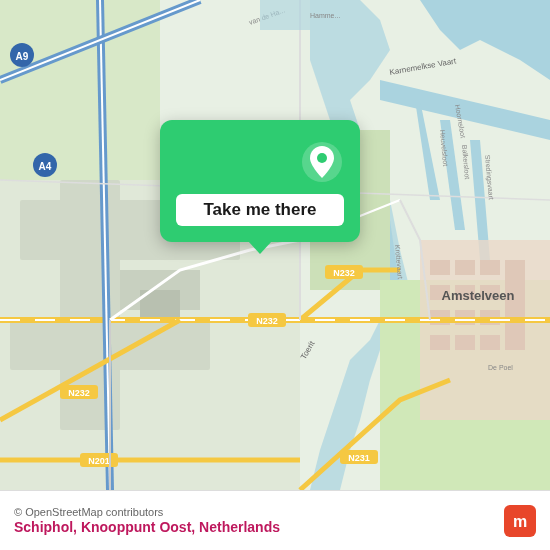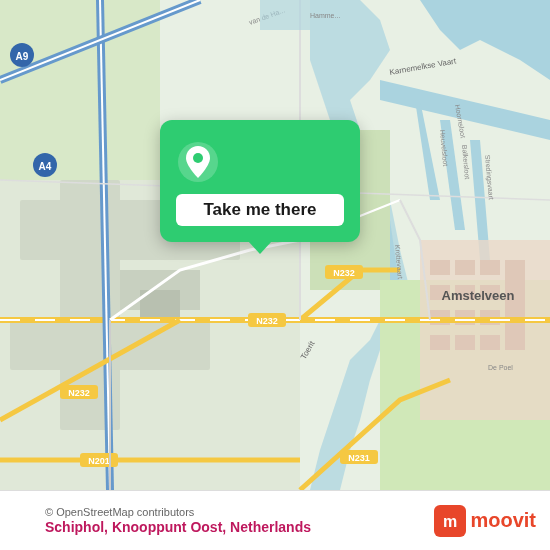--- a/index.html
+++ b/index.html
@@ -30,21 +30,21 @@
     #tooltip-card {
       position: absolute;
       top: 120px;
       left: 160px;
       width: 200px;
       background: #2ecc71;
       border-radius: 12px;
       padding: 20px 16px 16px 16px;
       display: flex;
       flex-direction: column;
-      align-items: flex-start;
+      align-items: flex-end;
       box-shadow: 0 4px 16px rgba(0,0,0,0.25);
       cursor: pointer;
       z-index: 10;
     }
 
     #tooltip-card::after {
       content: '';
       position: absolute;
       bottom: -12px;
       left: 50%;
@@ -82,21 +82,20 @@
       display: flex;
       align-items: center;
       justify-content: space-between;
       padding: 0 14px;
     }
 
     #footer-left {
       display: flex;
       flex-direction: column;
       gap: 1px;
-      margin-left: 31px;
     }
 
     #location-name {
       font-size: 14px;
       font-weight: 600;
       color: #be185d;
     }
 
     #attribution {
       font-size: 11px;
@@ -248,15 +247,14 @@
 <div id="footer">
   <div id="footer-left">
     <span id="attribution">© OpenStreetMap contributors</span>
     <span id="location-name">Schiphol, Knooppunt Oost, Netherlands</span>
   </div>
   <div id="moovit-logo">
     <svg class="moovit-icon" viewBox="0 0 32 32" xmlns="http://www.w3.org/2000/svg">
       <rect width="32" height="32" rx="6" fill="#e8462a"></rect>
       <text x="16" y="22" text-anchor="middle" font-size="16" font-weight="bold" fill="white">m</text>
     </svg>
-    <span id="moovit-text">moovit</span>
   </div>
 </div>
 
 </body></html>

